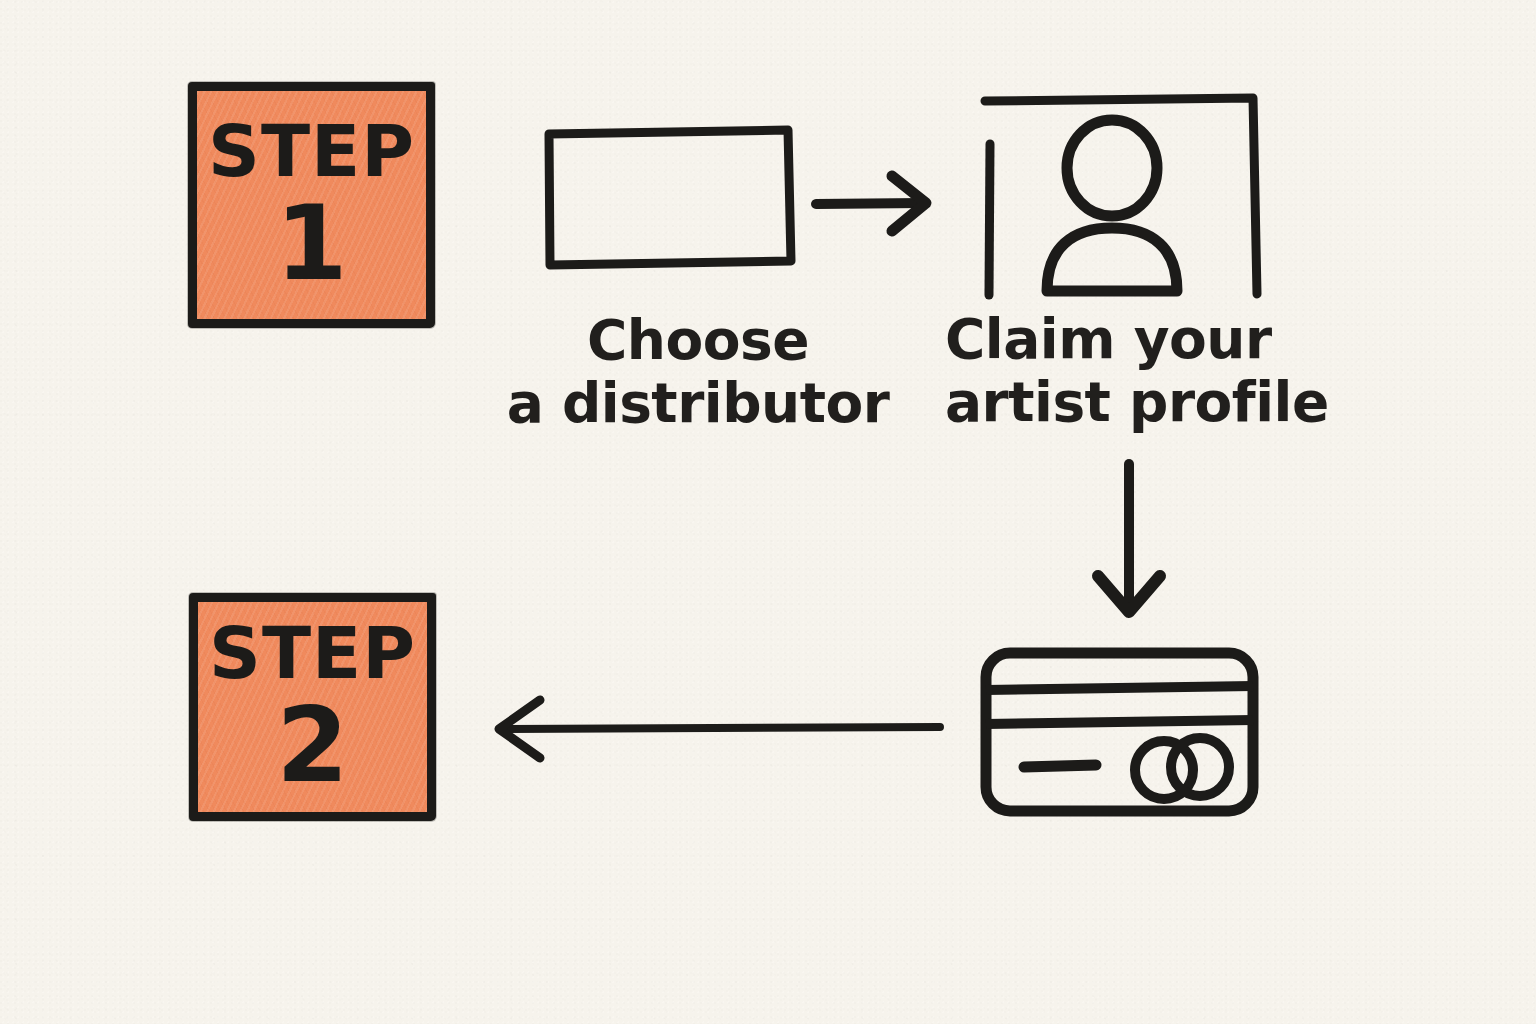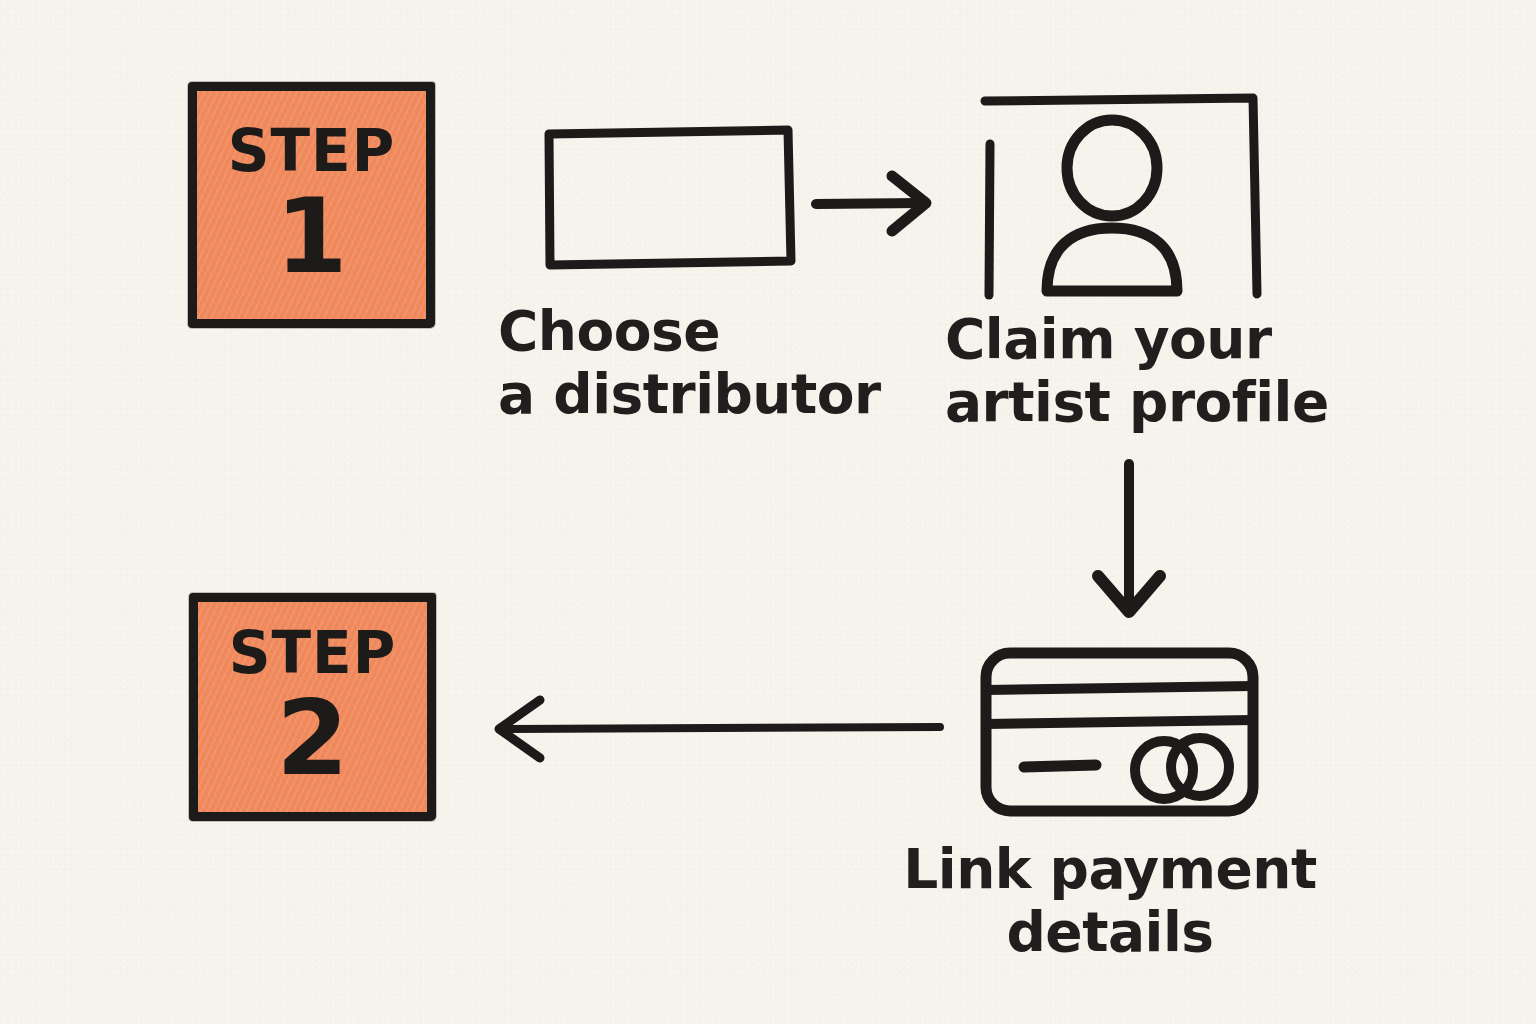--- a/index.html
+++ b/index.html
@@ -51,21 +51,21 @@
     pointer-events: none;
     opacity: 0.55;
     background-image:
       repeating-linear-gradient(115deg, rgba(255,255,255,0.16) 0 2px, rgba(0,0,0,0.0) 2px 6px),
       repeating-linear-gradient(62deg, rgba(180,70,35,0.10) 0 1px, rgba(0,0,0,0.0) 1px 5px);
   }
   .step-word {
     position: relative;
     color: #1c1b19;
     font-weight: 700;
-    font-size: 58px;
+    font-size: 72px;
     letter-spacing: 1px;
     line-height: 1;
     margin-bottom: 4px;
   }
   .step-num {
     position: relative;
     color: #1c1b19;
     font-weight: 700;
     font-size: 104px;
     line-height: 1;
@@ -101,21 +101,21 @@
     <div class="step-word">STEP</div>
     <div class="step-num">2</div>
   </div>
 
   <div class="icon-box" style="left:540px; top:124px; width:258px; height:148px;">
     <svg width="258" height="148" viewBox="0 0 258 148" aria-hidden="true">
       <path d="M9 10 L248 6 L251 137 L10 141 Z" fill="none" stroke="#1c1b19" stroke-width="9" stroke-linejoin="round" stroke-linecap="round"></path>
     </svg>
   </div>
 
-  <div class="caption" style="left:498px; top:300px; width:400px; ">Choose
+  <div class="caption" style="left:498px; top:309px; width:400px; text-align:center;">Choose
 a distributor</div>
 
   <div class="icon-box" style="left:810px; top:168px; width:130px; height:72px;">
     <svg width="130" height="72" viewBox="0 0 130 72" aria-hidden="true">
       <path d="M6 36 L112 35" fill="none" stroke="#1c1b19" stroke-width="10" stroke-linecap="round"></path>
       <path d="M82 8 L116 35 L82 63" fill="none" stroke="#1c1b19" stroke-width="11" stroke-linecap="round" stroke-linejoin="round"></path>
     </svg>
   </div>
 
   <div class="icon-box" style="left:960px; top:88px; width:310px; height:215px;">
@@ -145,22 +145,20 @@
     <svg width="290" height="178" viewBox="0 0 290 178" aria-hidden="true">
       <rect x="8" y="8" width="267" height="158" rx="24" ry="24" fill="none" stroke="#1c1b19" stroke-width="11"></rect>
       <path d="M8 45 L275 41" fill="none" stroke="#1c1b19" stroke-width="10"></path>
       <path d="M8 79 L275 75" fill="none" stroke="#1c1b19" stroke-width="10"></path>
       <path d="M46 122 L118 120" fill="none" stroke="#1c1b19" stroke-width="11" stroke-linecap="round"></path>
       <circle cx="186" cy="125" r="29" fill="none" stroke="#1c1b19" stroke-width="10"></circle>
       <circle cx="222" cy="122" r="29" fill="none" stroke="#1c1b19" stroke-width="10"></circle>
     </svg>
   </div>
 
-  <div class="caption" style="left:890px; top:838px; width:440px; text-align:center;">Link payment
-details</div>
 
   <div class="icon-box" style="left:488px; top:692px; width:460px; height:76px;">
     <svg width="460" height="76" viewBox="0 0 460 76" aria-hidden="true">
       <path d="M14 37 L452 35" fill="none" stroke="#1c1b19" stroke-width="8" stroke-linecap="round"></path>
       <path d="M52 8 L11 37 L52 66" fill="none" stroke="#1c1b19" stroke-width="9" stroke-linecap="round" stroke-linejoin="round"></path>
     </svg>
   </div>
 
 </div>
 

